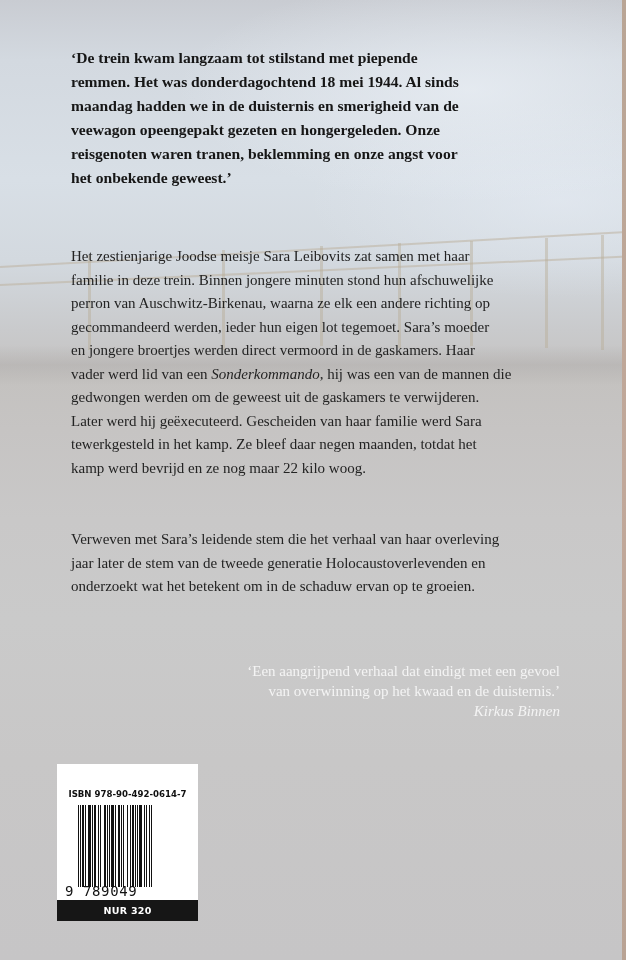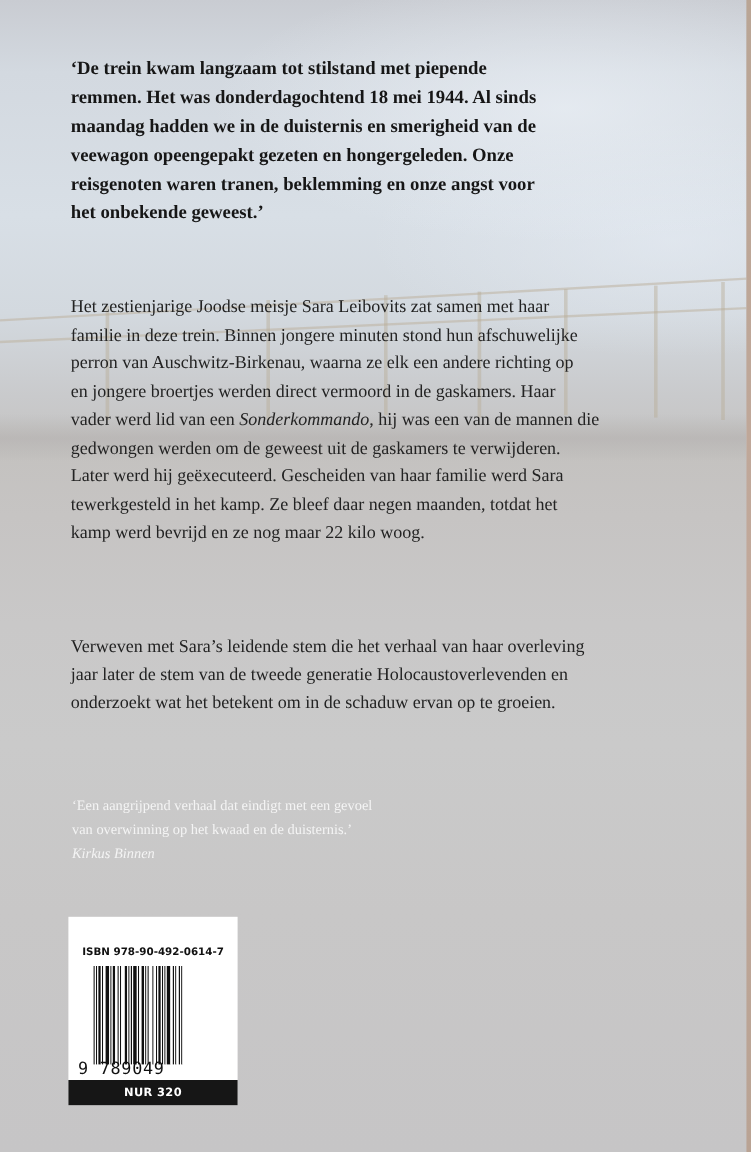--- a/index.html
+++ b/index.html
@@ -28,32 +28,32 @@
       transform-origin: left center;
     }
     .fence-post {
       position: absolute; width: 3px; background: rgba(185,172,150,0.45);
     }
     .right-strip {
       position: absolute; right: 0; top: 0; width: 4px; height: 960px;
       background: linear-gradient(180deg, #b9a595, #c1a89a 50%, #b9a394);
     }
     .text-block {
-      position: absolute; left: 59px; width: 510px; color: #1b1b1b; font-family: Liberation Serif, serif;
+      position: absolute; left: 71px; width: 510px; color: #1b1b1b; font-family: Liberation Serif, serif;
     }
     .lead {
       top: 46px; font-weight: bold; font-size: 15.6px; line-height: 24px; color: #161616;
     }
     .body1 { top: 245px; font-size: 15px; line-height: 23.5px; color: #232323; }
     .body2 { top: 528px; font-size: 15px; line-height: 23.5px; color: #232323; }
     .lead p, .body1 p, .body2 p { margin: 0; }
     .line { display: block; white-space: nowrap; }
     .review {
-      position: absolute; left: 60px; width: 500px; top: 661px; text-align: left;
-      color: #f4f4f4; font-size: 12px; line-height: 20px;
+      position: absolute; left: 60px; width: 500px; top: 661px; text-align: right;
+      color: #f4f4f4; font-size: 15px; line-height: 20px;
     }
     .review .src { font-style: italic; }
     .barcode-box {
       position: absolute; left: 57px; top: 764px; width: 141px; height: 157px;
       background: #ffffff;
     }
     .bc-header, .bc-footer {
       position: absolute; left: 0; width: 141px; height: 21px; background: #161616; color: #fff;
       font-family: "DejaVu Sans", sans-serif; font-weight: bold; font-size: 9.5px;
       display: flex; align-items: center; justify-content: center; letter-spacing: 0.3px;
@@ -99,20 +99,21 @@
       <span class="line">reisgenoten waren tranen, beklemming en onze angst voor</span>
       <span class="line">het onbekende geweest.’</span>
     </p>
   </div>
 
   <div class="text-block body1">
     <p>
       <span class="line">Het zestienjarige Joodse meisje Sara Leibovits zat samen met haar</span>
       <span class="line">familie in deze trein. Binnen jongere minuten stond hun afschuwelijke</span>
       <span class="line">perron van Auschwitz-Birkenau, waarna ze elk een andere richting op</span>
+      <span class="line">gecommandeerd werden, ieder hun eigen lot tegemoet. Sara’s moeder</span>
       <span class="line">en jongere broertjes werden direct vermoord in de gaskamers. Haar</span>
       <span class="line"><span>vader werd lid van een </span><em>Sonderkommando</em><span>, hij was een van de mannen die</span></span>
       <span class="line">gedwongen werden om de geweest uit de gaskamers te verwijderen.</span>
       <span class="line">Later werd hij geëxecuteerd. Gescheiden van haar familie werd Sara</span>
       <span class="line">tewerkgesteld in het kamp. Ze bleef daar negen maanden, totdat het</span>
       <span class="line">kamp werd bevrijd en ze nog maar 22 kilo woog.</span>
     </p>
   </div>
 
   <div class="text-block body2">

